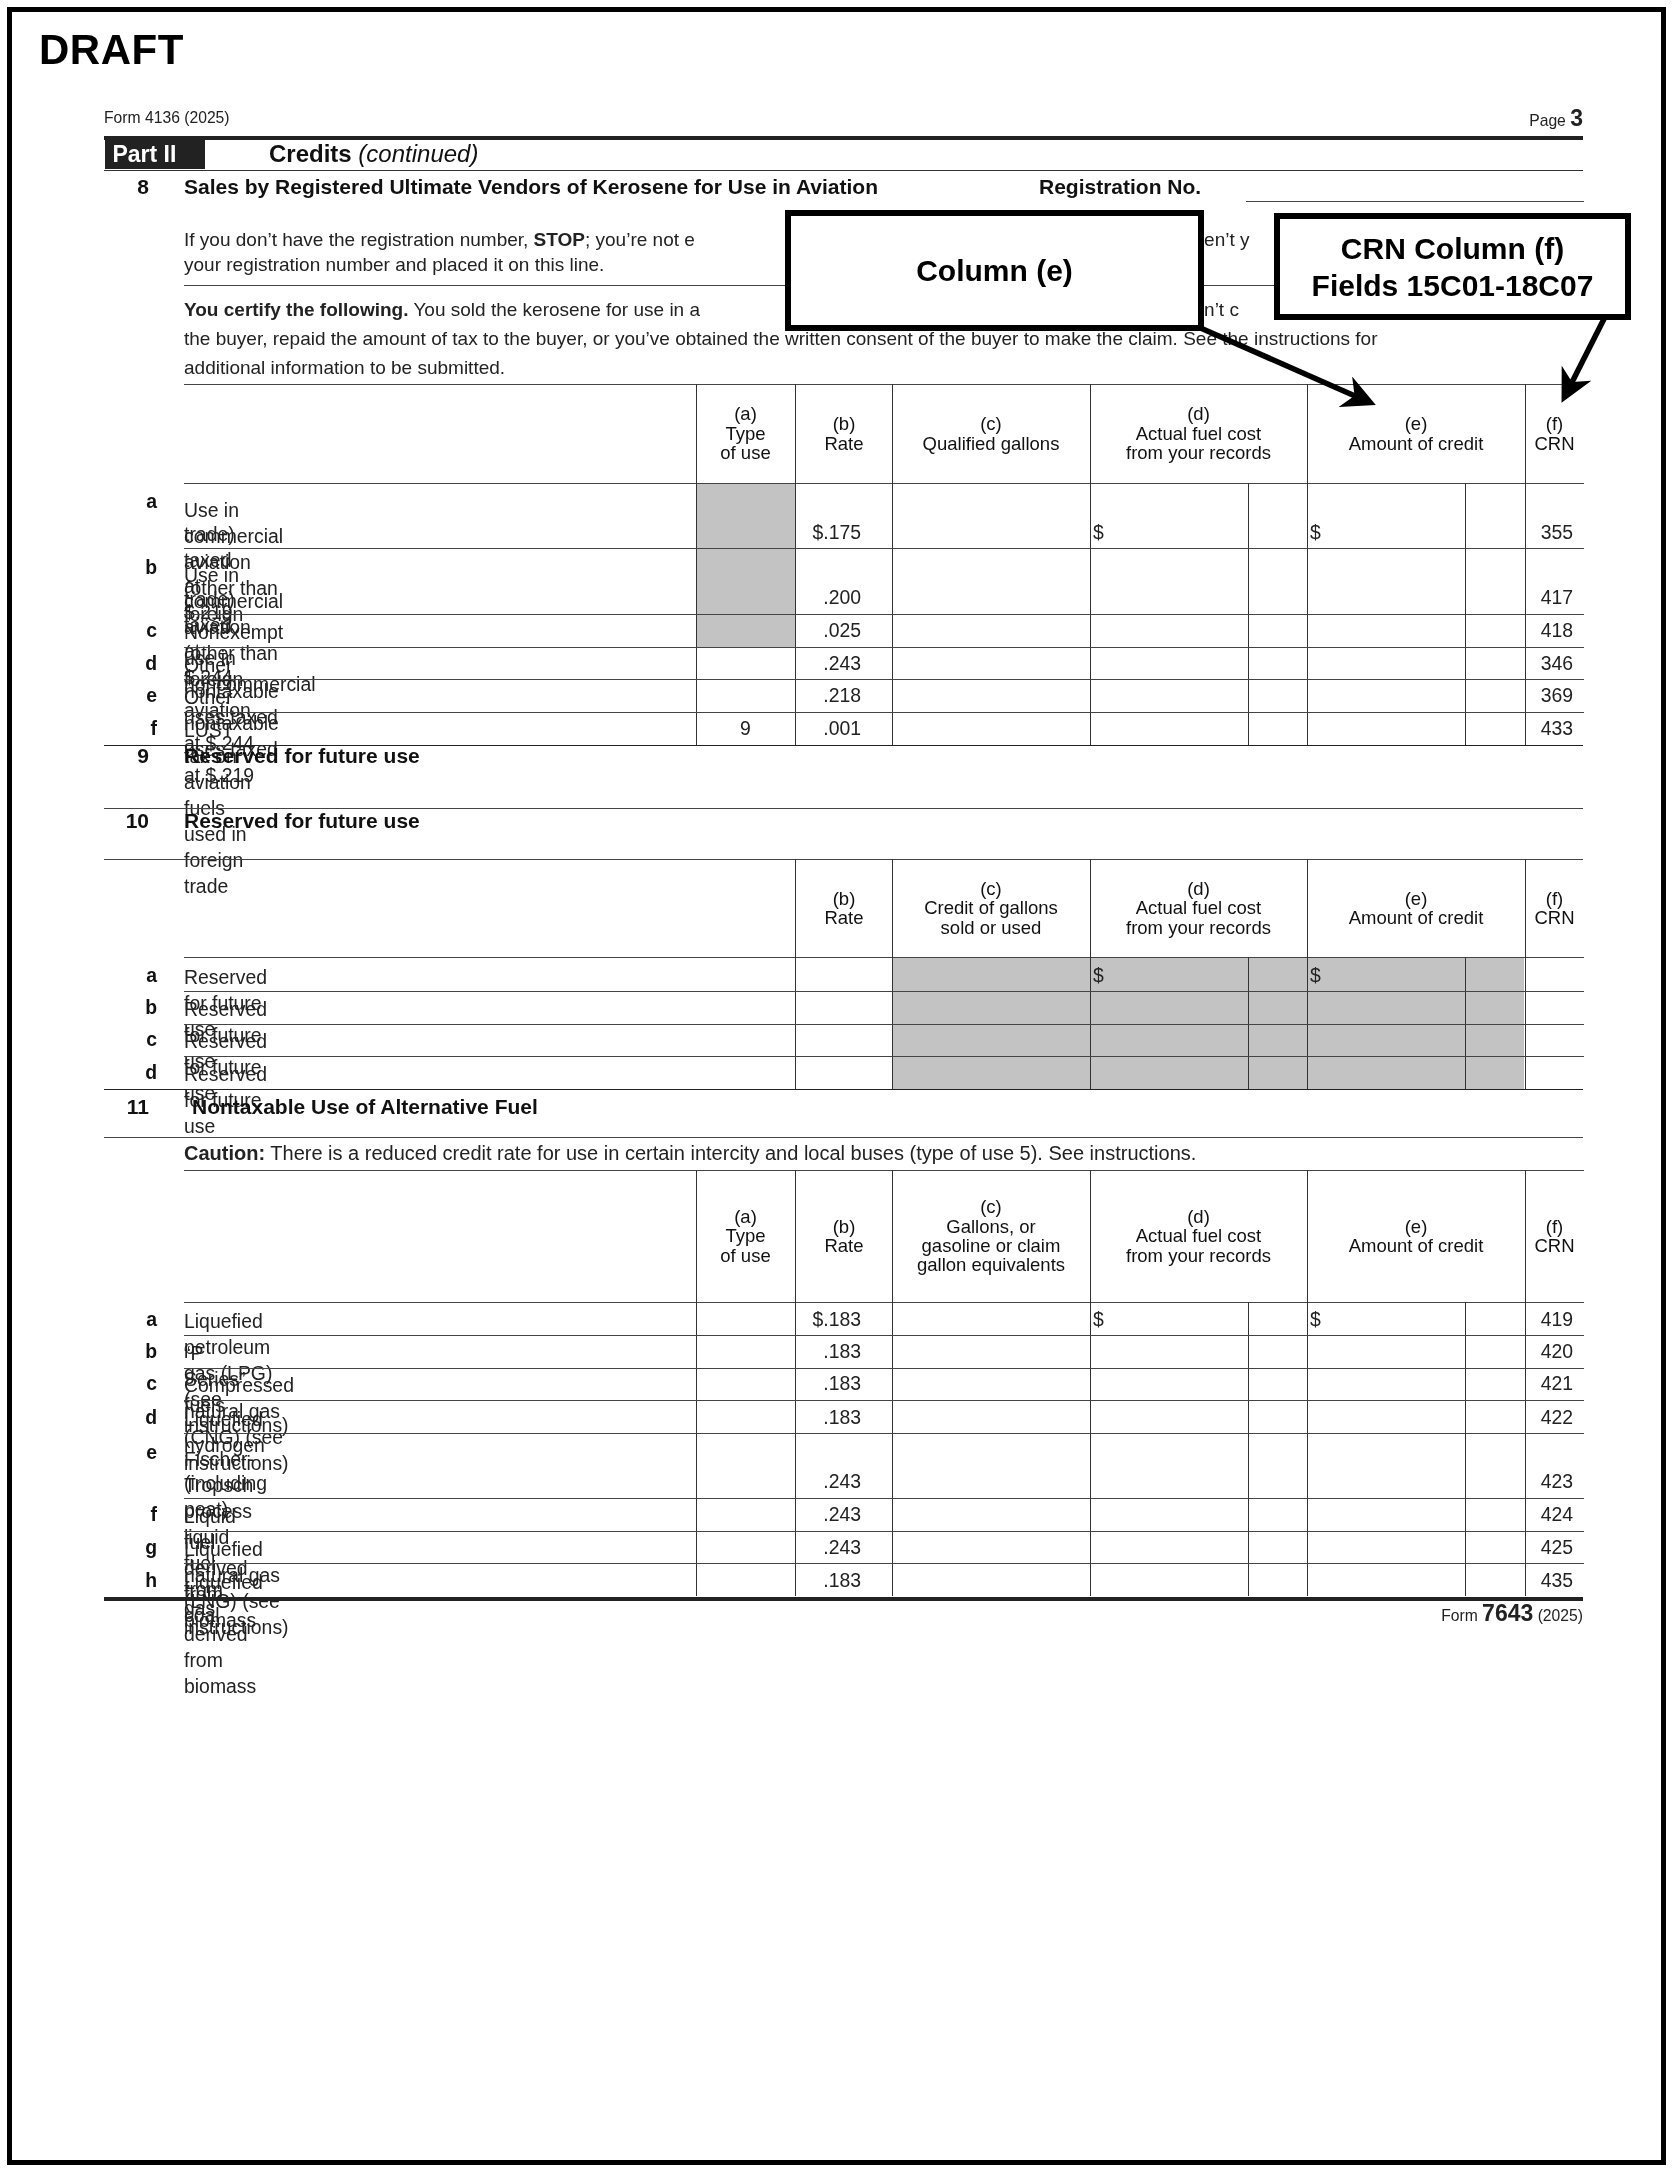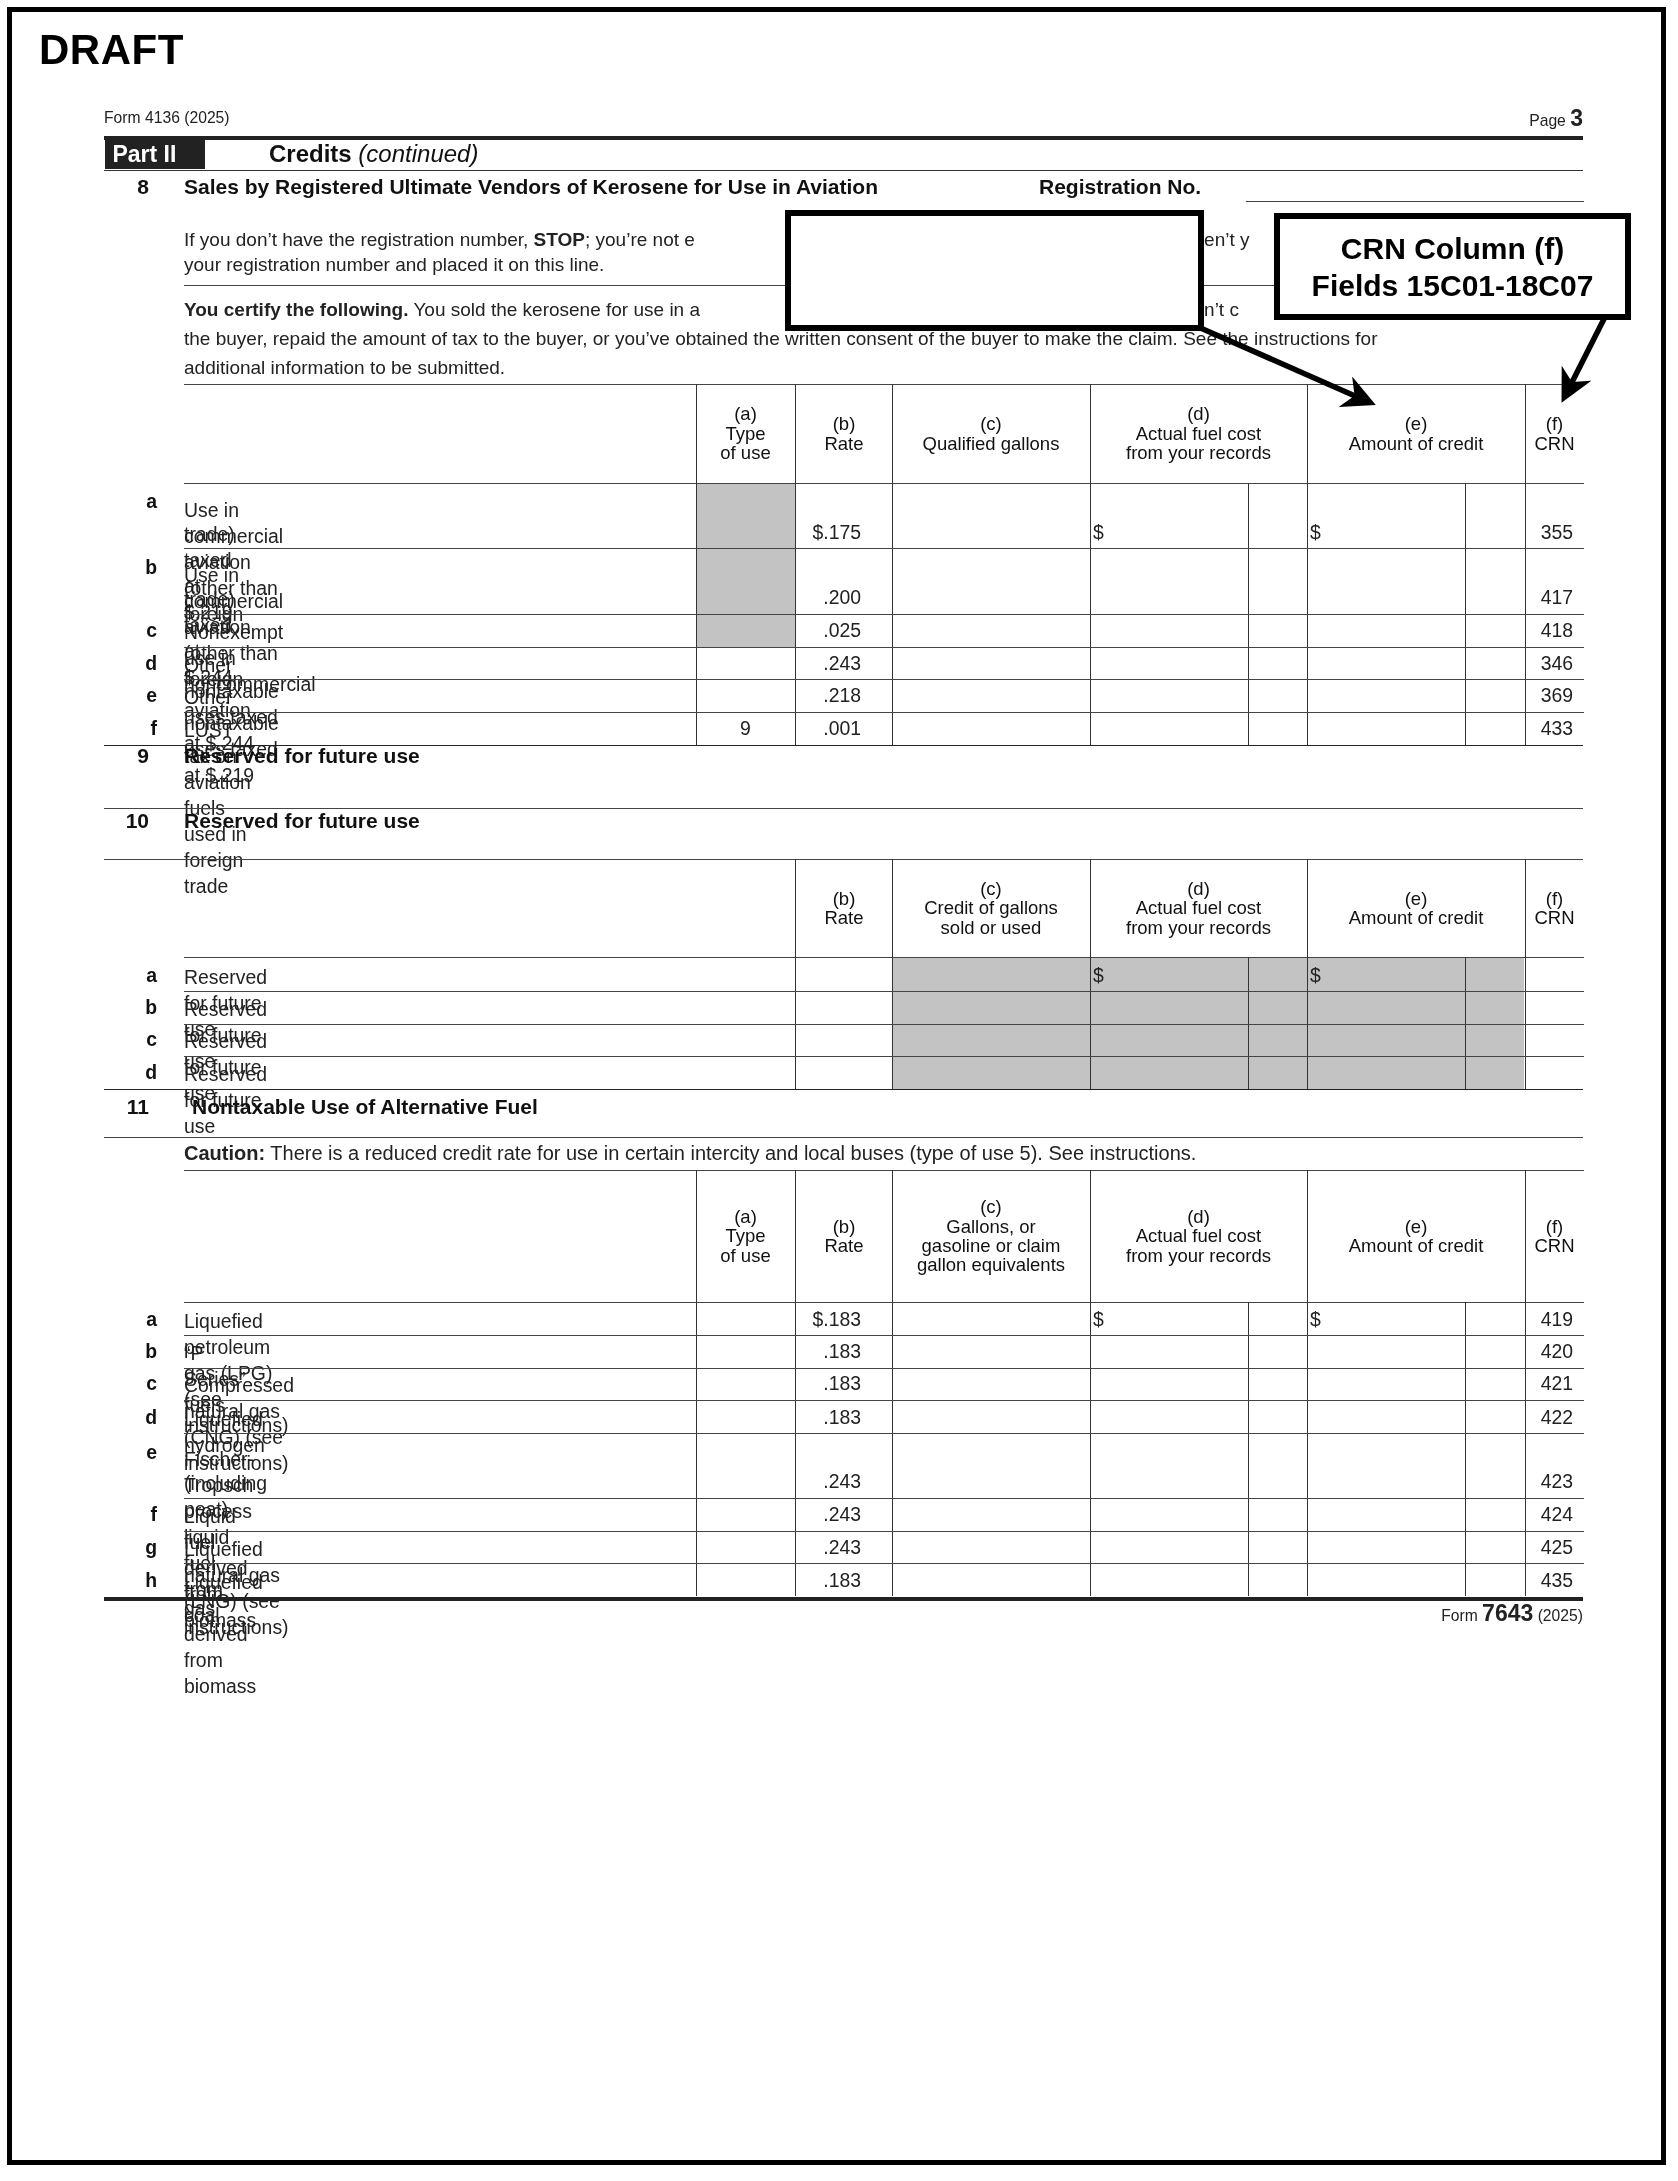--- a/index.html
+++ b/index.html
@@ -393,18 +393,19 @@
 <svg class="abs" style="left:0;top:0" width="1679" height="2182" viewBox="0 0 1819 2364">
   <defs>
     <marker id="ah" viewBox="0 0 10 10" refX="8" refY="5" markerWidth="6" markerHeight="6" orient="auto">
       <path d="M0,0 L10,5 L0,10 L3,5 Z" fill="#000"></path>
     </marker>
   </defs>
   <line x1="1300" y1="355" x2="1484" y2="436" stroke="#000" stroke-width="6" marker-end="url(#ah)"></line>
   <line x1="1738" y1="345" x2="1695" y2="430" stroke="#000" stroke-width="6" marker-end="url(#ah)"></line>
 </svg>
 <div class="annot" style="left:785px;top:210px;width:419px;height:121px">
+  <div>Column (e)</div>
 </div>
 <div class="annot" style="left:1274px;top:213px;width:357px;height:107px">
   <div>CRN Column (f)</div>
   <div>Fields 15C01-18C07</div>
 </div>
 
 
 </body></html>

